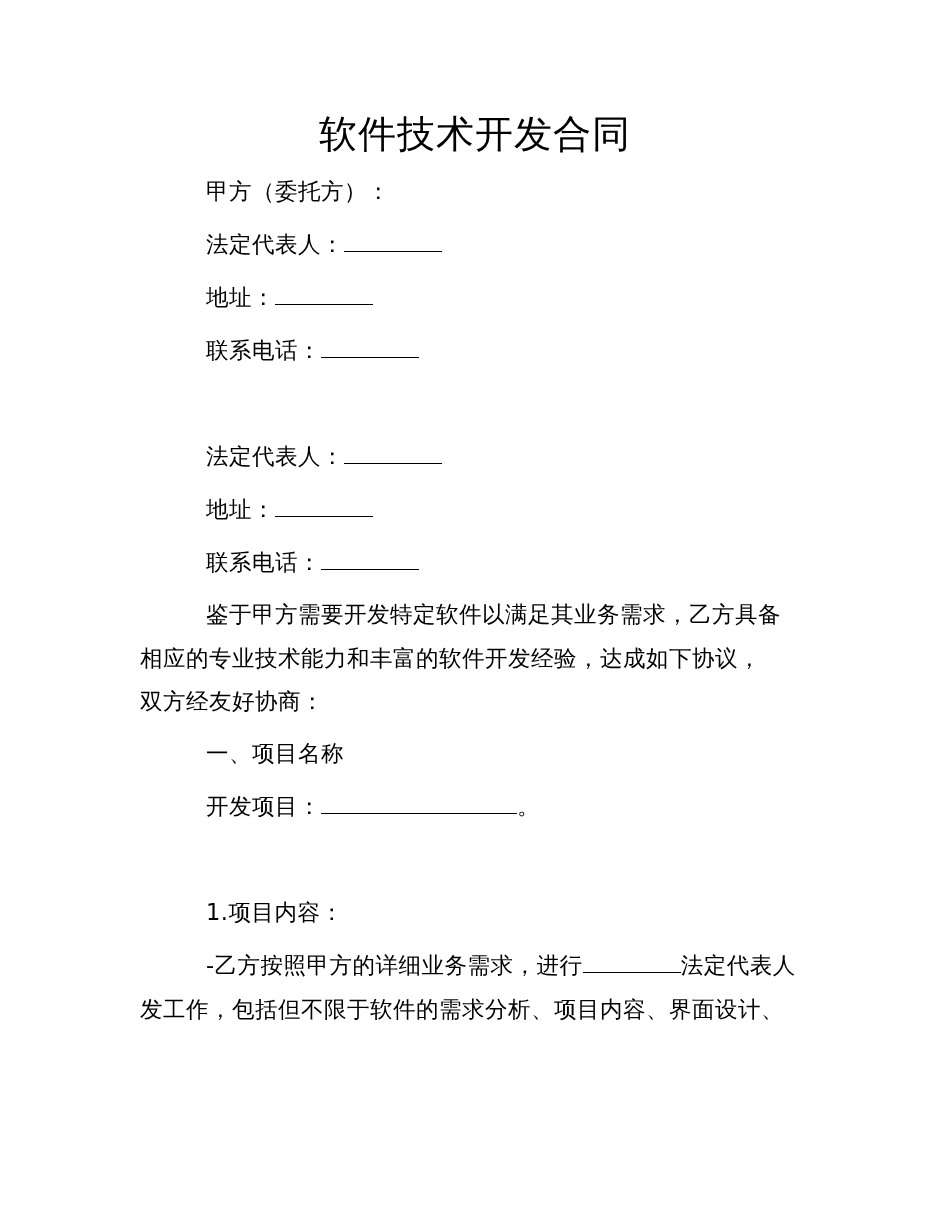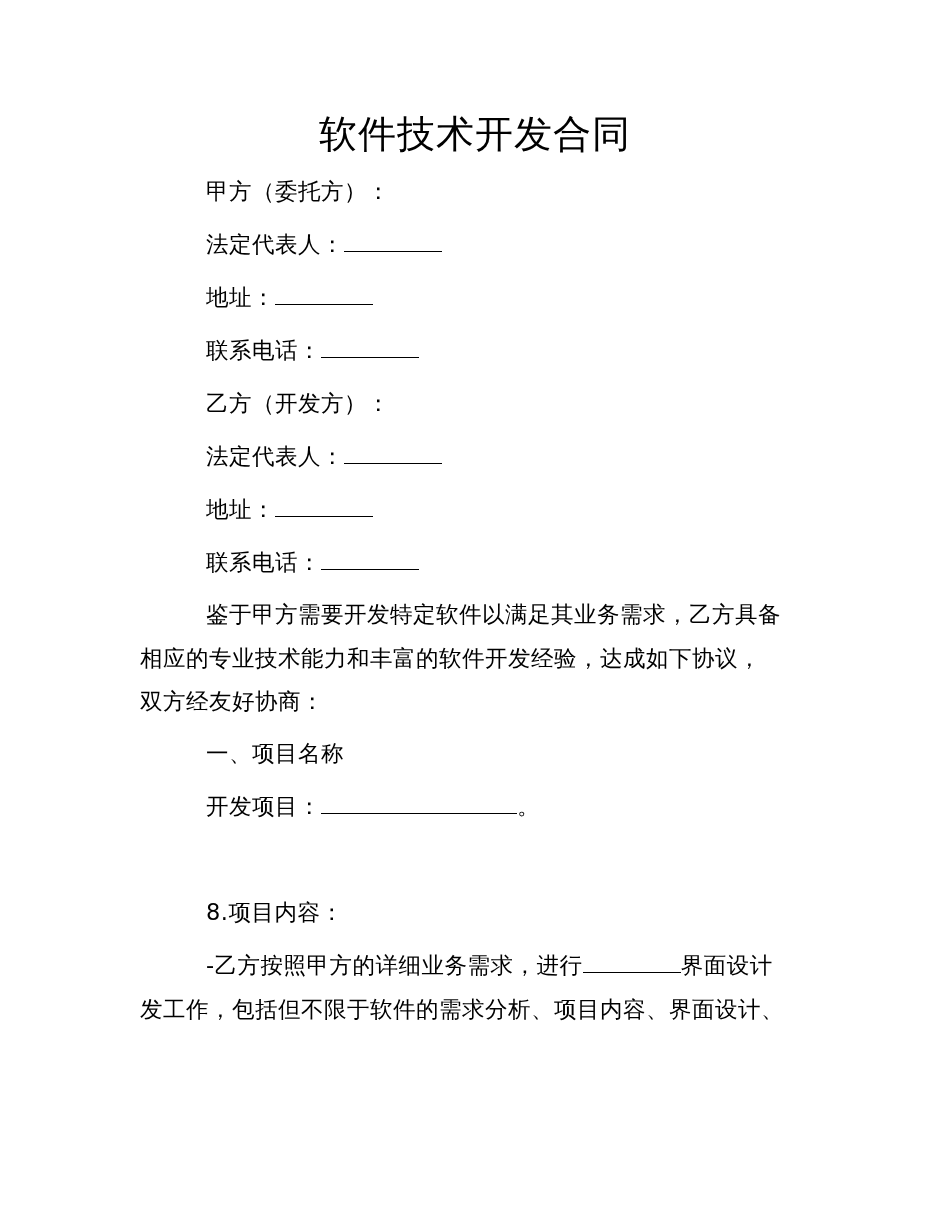--- a/index.html
+++ b/index.html
@@ -19,29 +19,28 @@
 <body>
 
 <div class="page">
   <div class="title">软件技术开发合同</div>
 
   <div class="line ind" style="top:176px">甲方（委托方）：</div>
   <div class="line ind" style="top:229px"><span>法定代表人：</span><span class="blank b8"></span></div>
   <div class="line ind" style="top:282px"><span>地址：</span><span class="blank b8"></span></div>
   <div class="line ind" style="top:335px"><span>联系电话：</span><span class="blank b8"></span></div>
 
-  <div class="line ind" style="top:388px">乙方（开发方）：</div>
   <div class="line ind" style="top:441px"><span>法定代表人：</span><span class="blank b8"></span></div>
   <div class="line ind" style="top:494px"><span>地址：</span><span class="blank b8"></span></div>
   <div class="line ind" style="top:547px"><span>联系电话：</span><span class="blank b8"></span></div>
 
   <div class="line ind" style="top:599px">鉴于甲方需要开发特定软件以满足其业务需求，乙方具备</div>
   <div class="line full" style="top:643px">相应的专业技术能力和丰富的软件开发经验，达成如下协议，</div>
   <div class="line full" style="top:686px">双方经友好协商：</div>
 
   <div class="line ind" style="top:738px">一、项目名称</div>
   <div class="line ind" style="top:791px"><span>开发项目：</span><span class="blank b16"></span><span>。</span></div>
 
-  <div class="line ind" style="top:897px">8.项目内容：</div>
+  <div class="line ind" style="top:897px">1.项目内容：</div>
 
-  <div class="line ind" style="top:950px"><span>-乙方按照甲方的详细业务需求，进行</span><span class="blank b8"></span><span>界面设计</span></div>
+  <div class="line ind" style="top:950px"><span>-乙方按照甲方的详细业务需求，进行</span><span class="blank b8"></span><span>法定代表人</span></div>
   <div class="line full" style="top:994px">发工作，包括但不限于软件的需求分析、项目内容、界面设计、</div>
 </div>
 
 </body></html>

